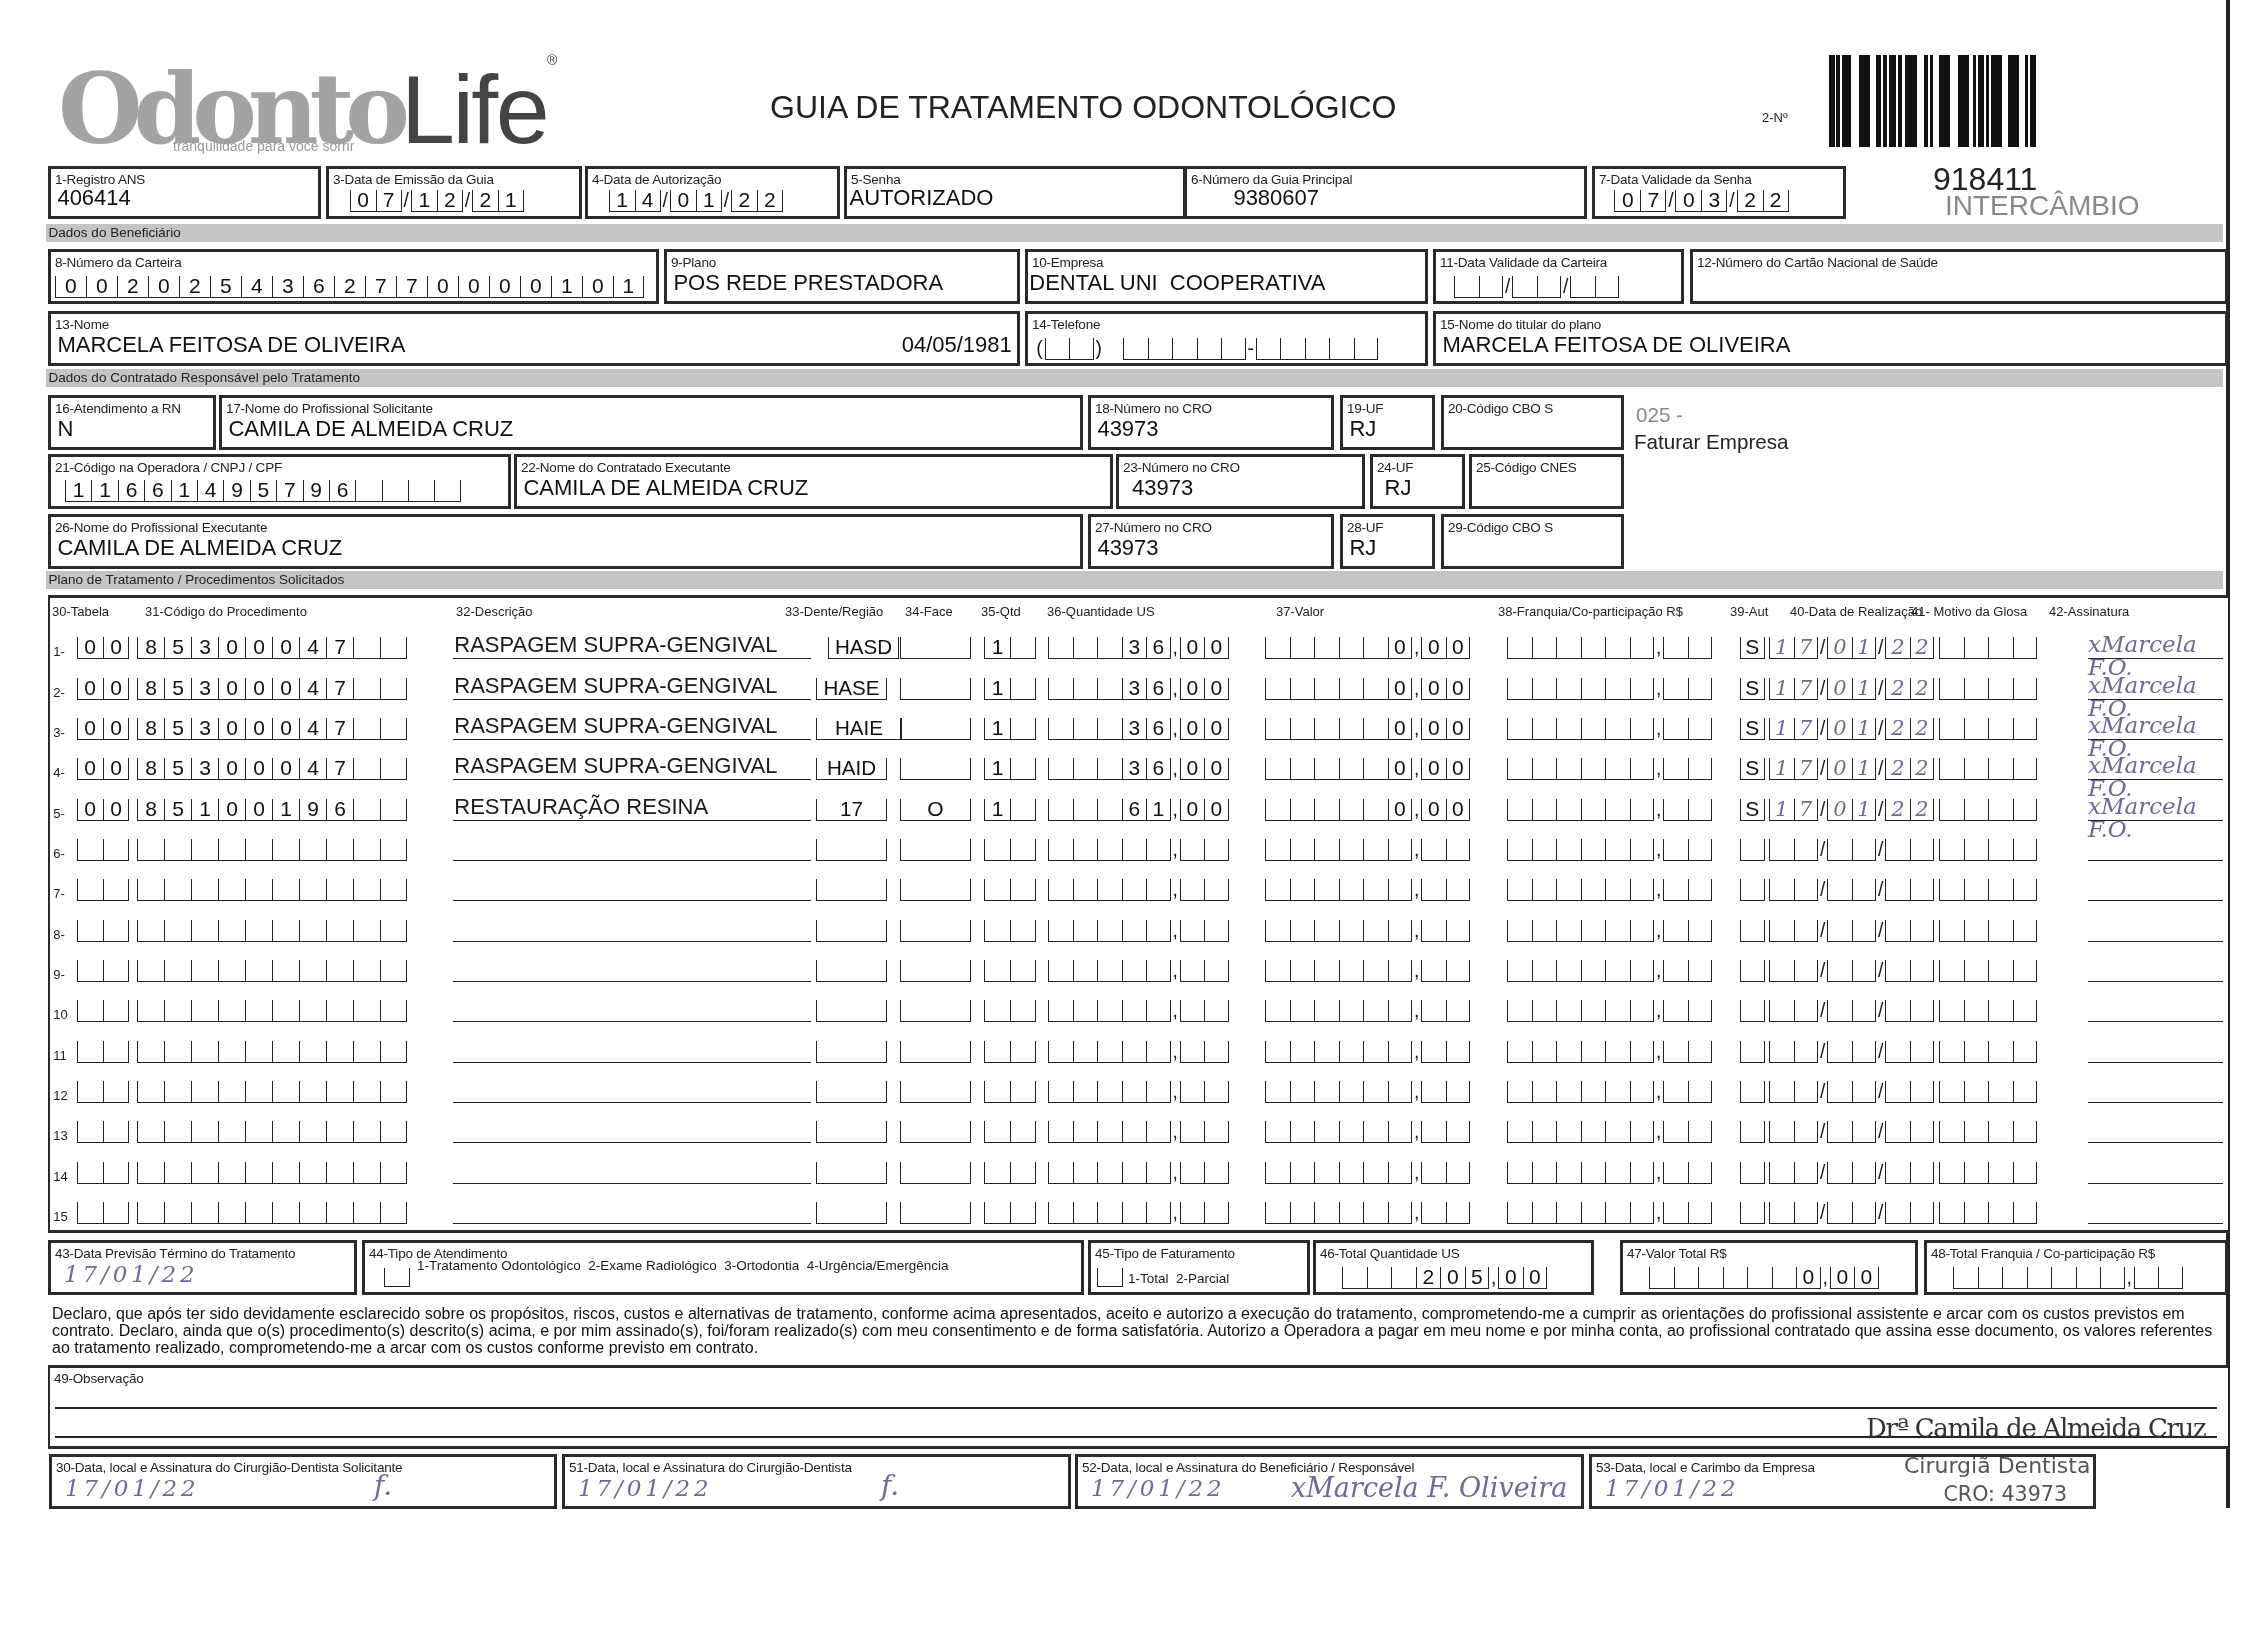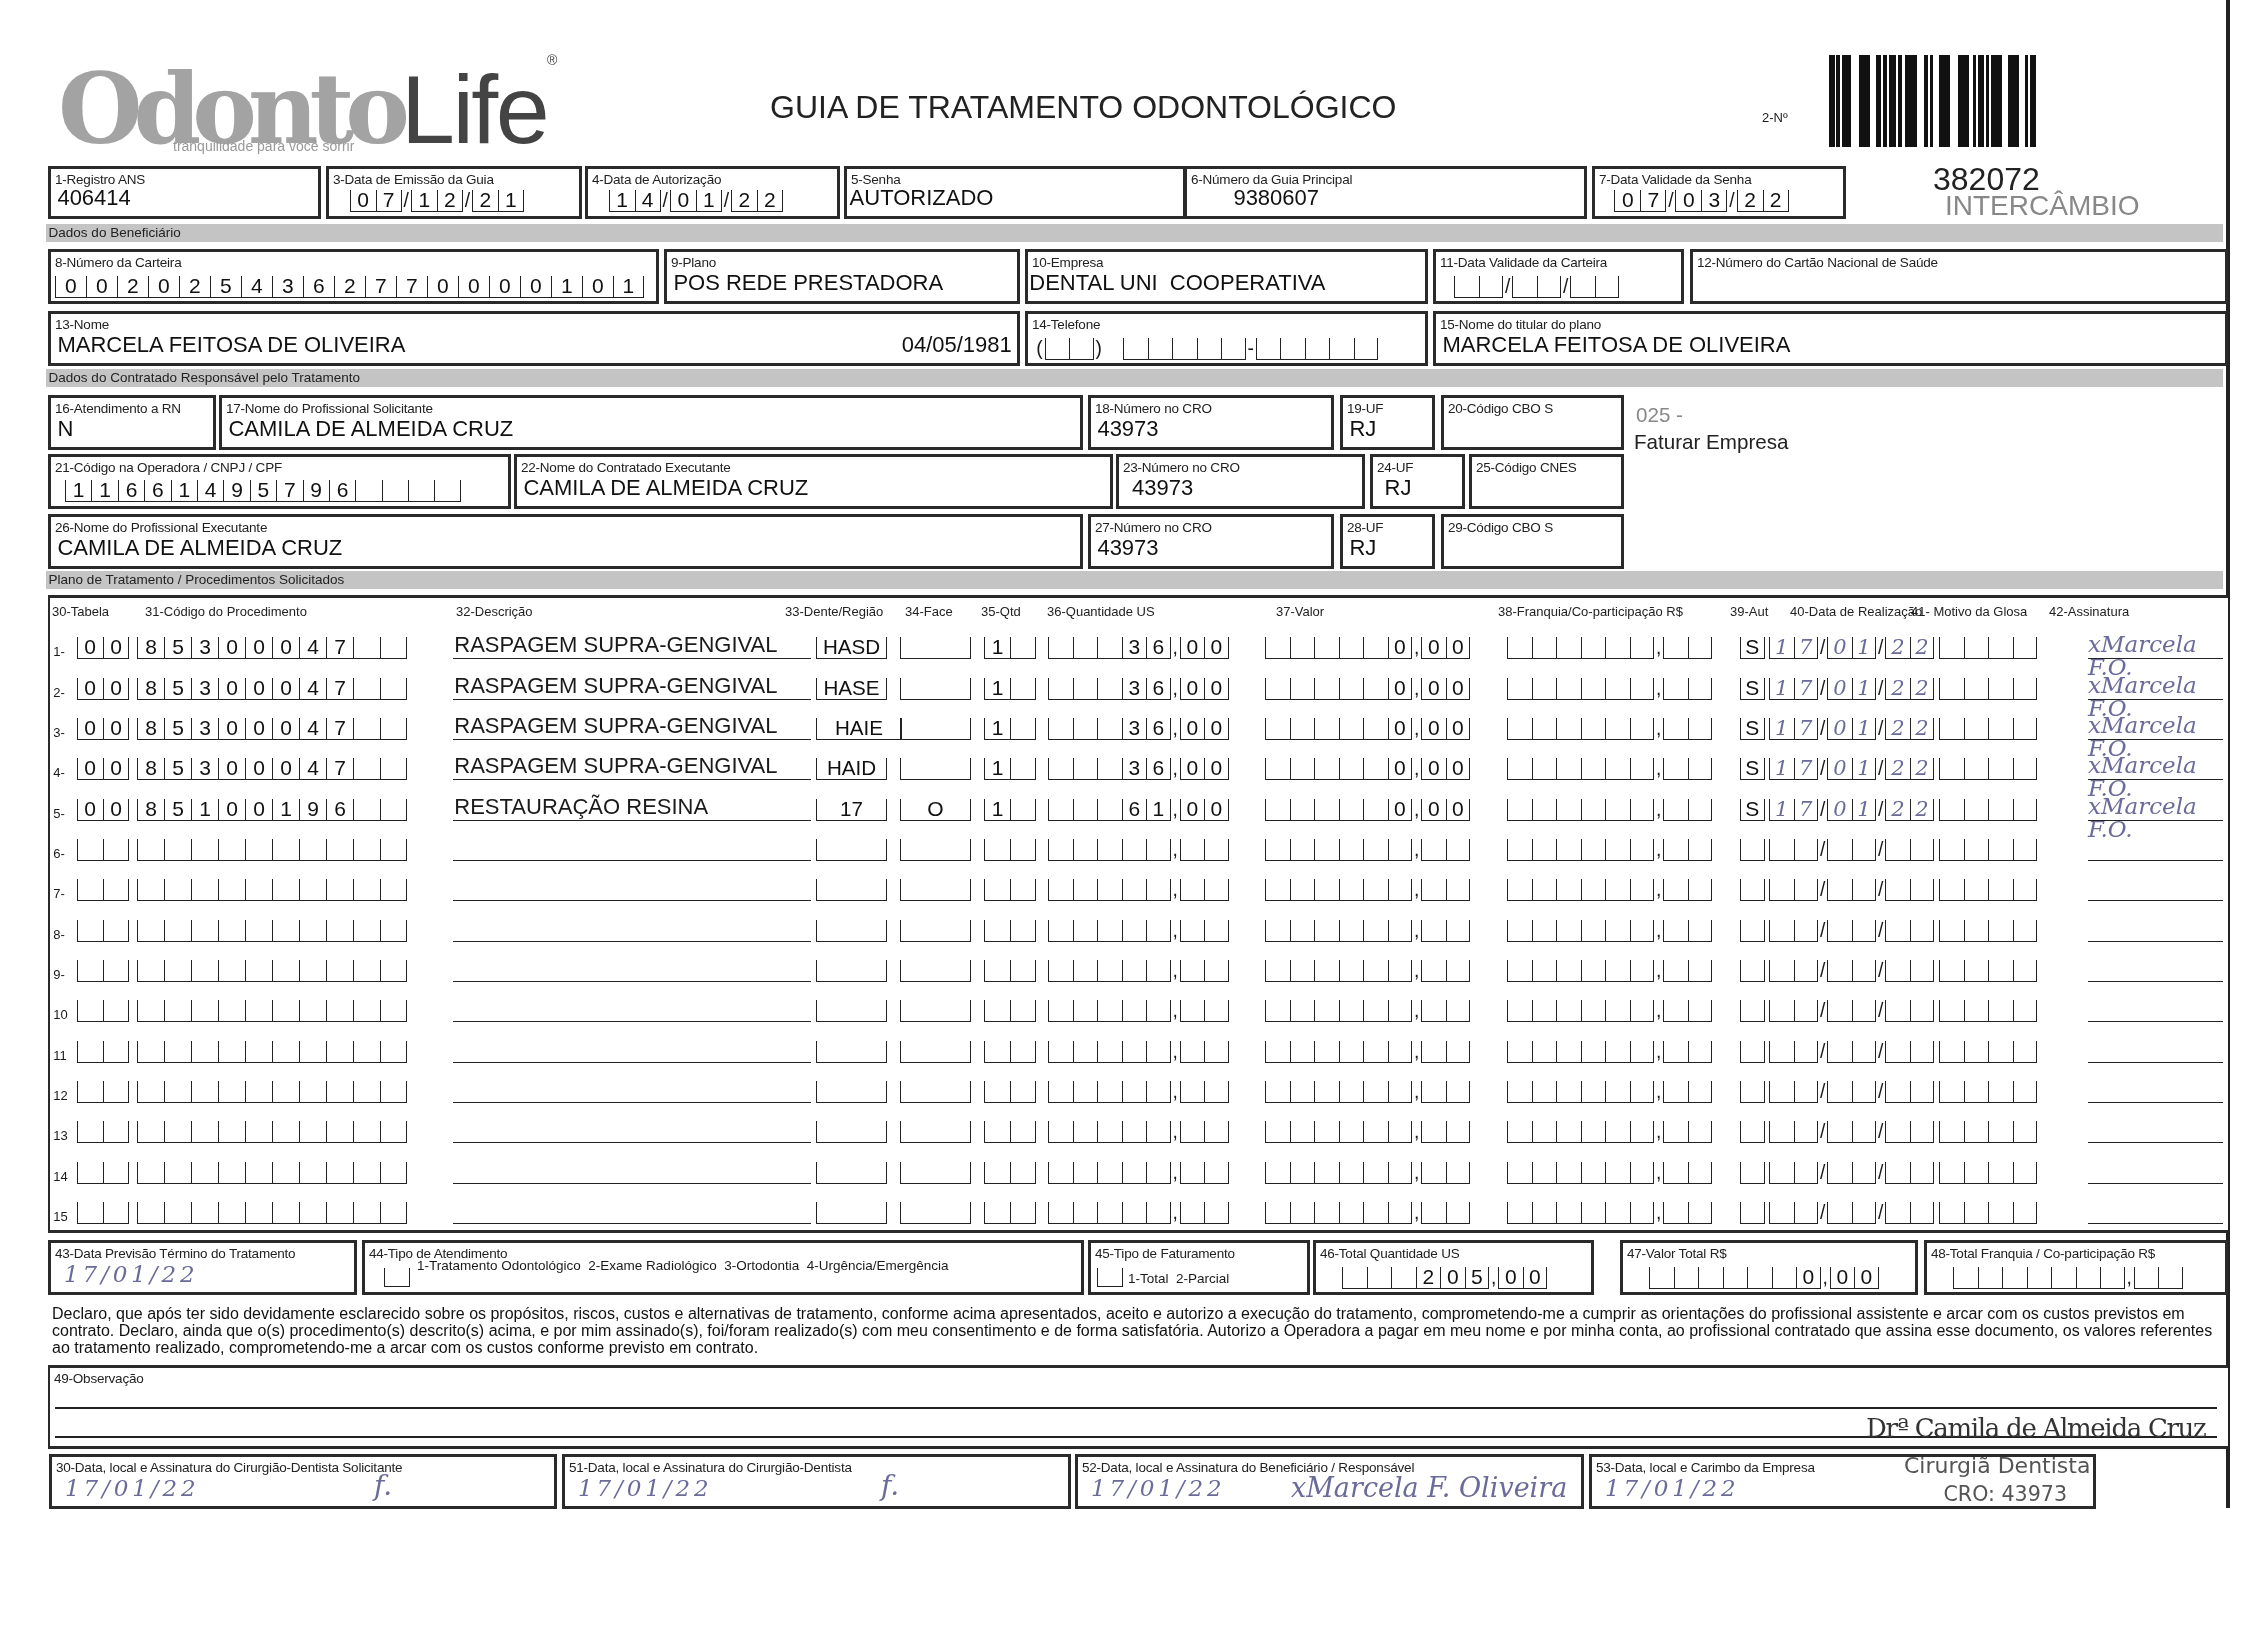--- a/index.html
+++ b/index.html
@@ -80,21 +80,21 @@
     <i style="width: 1.9px; background: transparent;"></i>
     <i style="width: 11.2px;"></i>
     <i style="width: 5.6px; background: transparent;"></i>
     <i style="width: 11.2px;"></i>
     <i style="width: 5.6px; background: transparent;"></i>
     <i style="width: 3.7px;"></i>
     <i style="width: 1.9px; background: transparent;"></i>
     <i style="width: 5.6px;"></i>
   </div>
 
-<div class="abs" style="left:1933px;top:161px;font-size:32px;color:#222;">382072</div>
+<div class="abs" style="left:1933px;top:161px;font-size:32px;color:#222;">918411</div>
 <div class="abs" style="left:1945px;top:190px;font-size:28px;color:#888;">INTERCÂMBIO</div>
 
 <div class="box" style="left:48px;top:166px;width:273px;height:53px;">
   <span class="lbl">1-Registro ANS</span>
   <span class="val" style="font-size:22px;">406414</span>
 </div>
 <div class="box" style="left:326px;top:166px;width:256px;height:53px;">
   <span class="lbl">3-Data de Emissão da Guia</span>
   <div class="cells datecells" style="left:20.6px;bottom:3.9px;">
       <span class="grp">
@@ -376,21 +376,21 @@
         <span class="cell" style="width: 27px;">0</span>
         <span class="cell" style="width: 27px;">0</span>
         <span class="cell" style="width: 27px;">0</span>
         <span class="cell" style="width: 27px;">4</span>
         <span class="cell" style="width: 27px;">7</span>
         <span class="cell" style="width: 27px;"></span>
         <span class="cell" style="width: 27px;"></span>
       </span>
       <span class="desc-line" style="width: 358px; position: absolute; left: 401px; bottom: 1.3px;">RASPAGEM SUPRA-GENGIVAL</span>
       <span class="grp" style="position: absolute; left: 764px; bottom: 1.3px;">
-        <span class="cell" style="width: 71px; font-size: 20.6px;">HASD</span>
+        <span class="cell" style="width: 71px; font-size: 20.6px; margin-left: 12px;">HASD</span>
       </span>
       <span class="grp" style="position: absolute; left: 848px; bottom: 1.3px;">
         <span class="cell" style="width: 71px;"></span>
       </span>
       <span class="grp" style="position: absolute; left: 932px; bottom: 1.3px;">
         <span class="cell" style="width: 26px;">1</span>
         <span class="cell" style="width: 26px;"></span>
       </span>
       <span class="grp" style="position: absolute; left: 996px; bottom: 1.3px;">
         <span class="grp">

